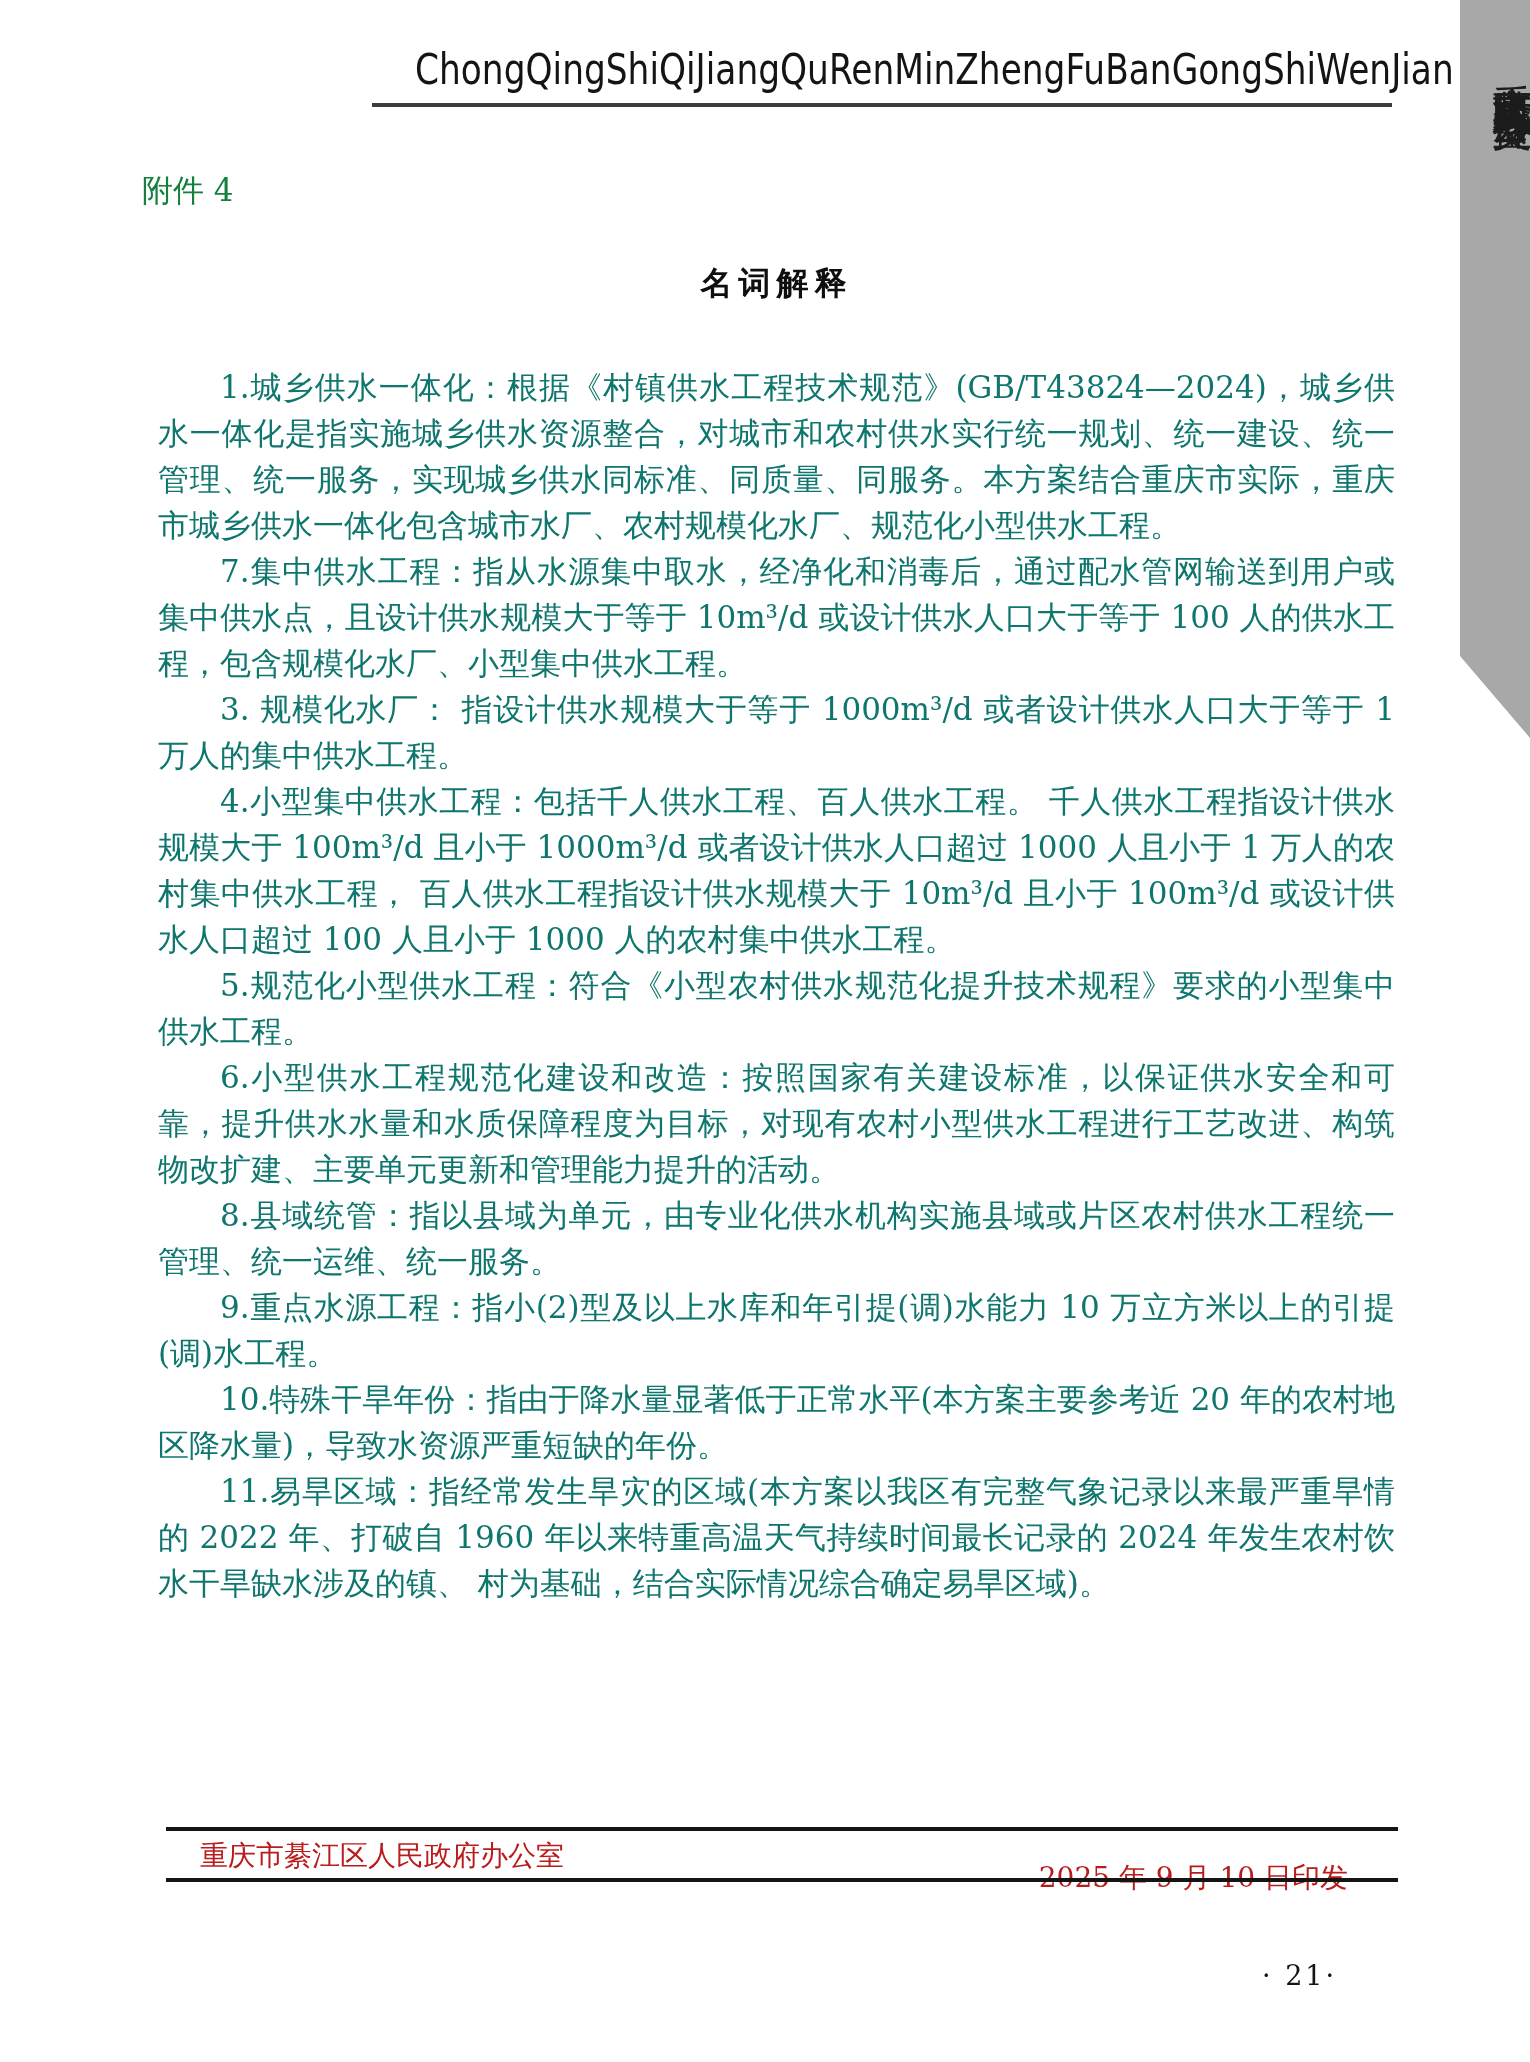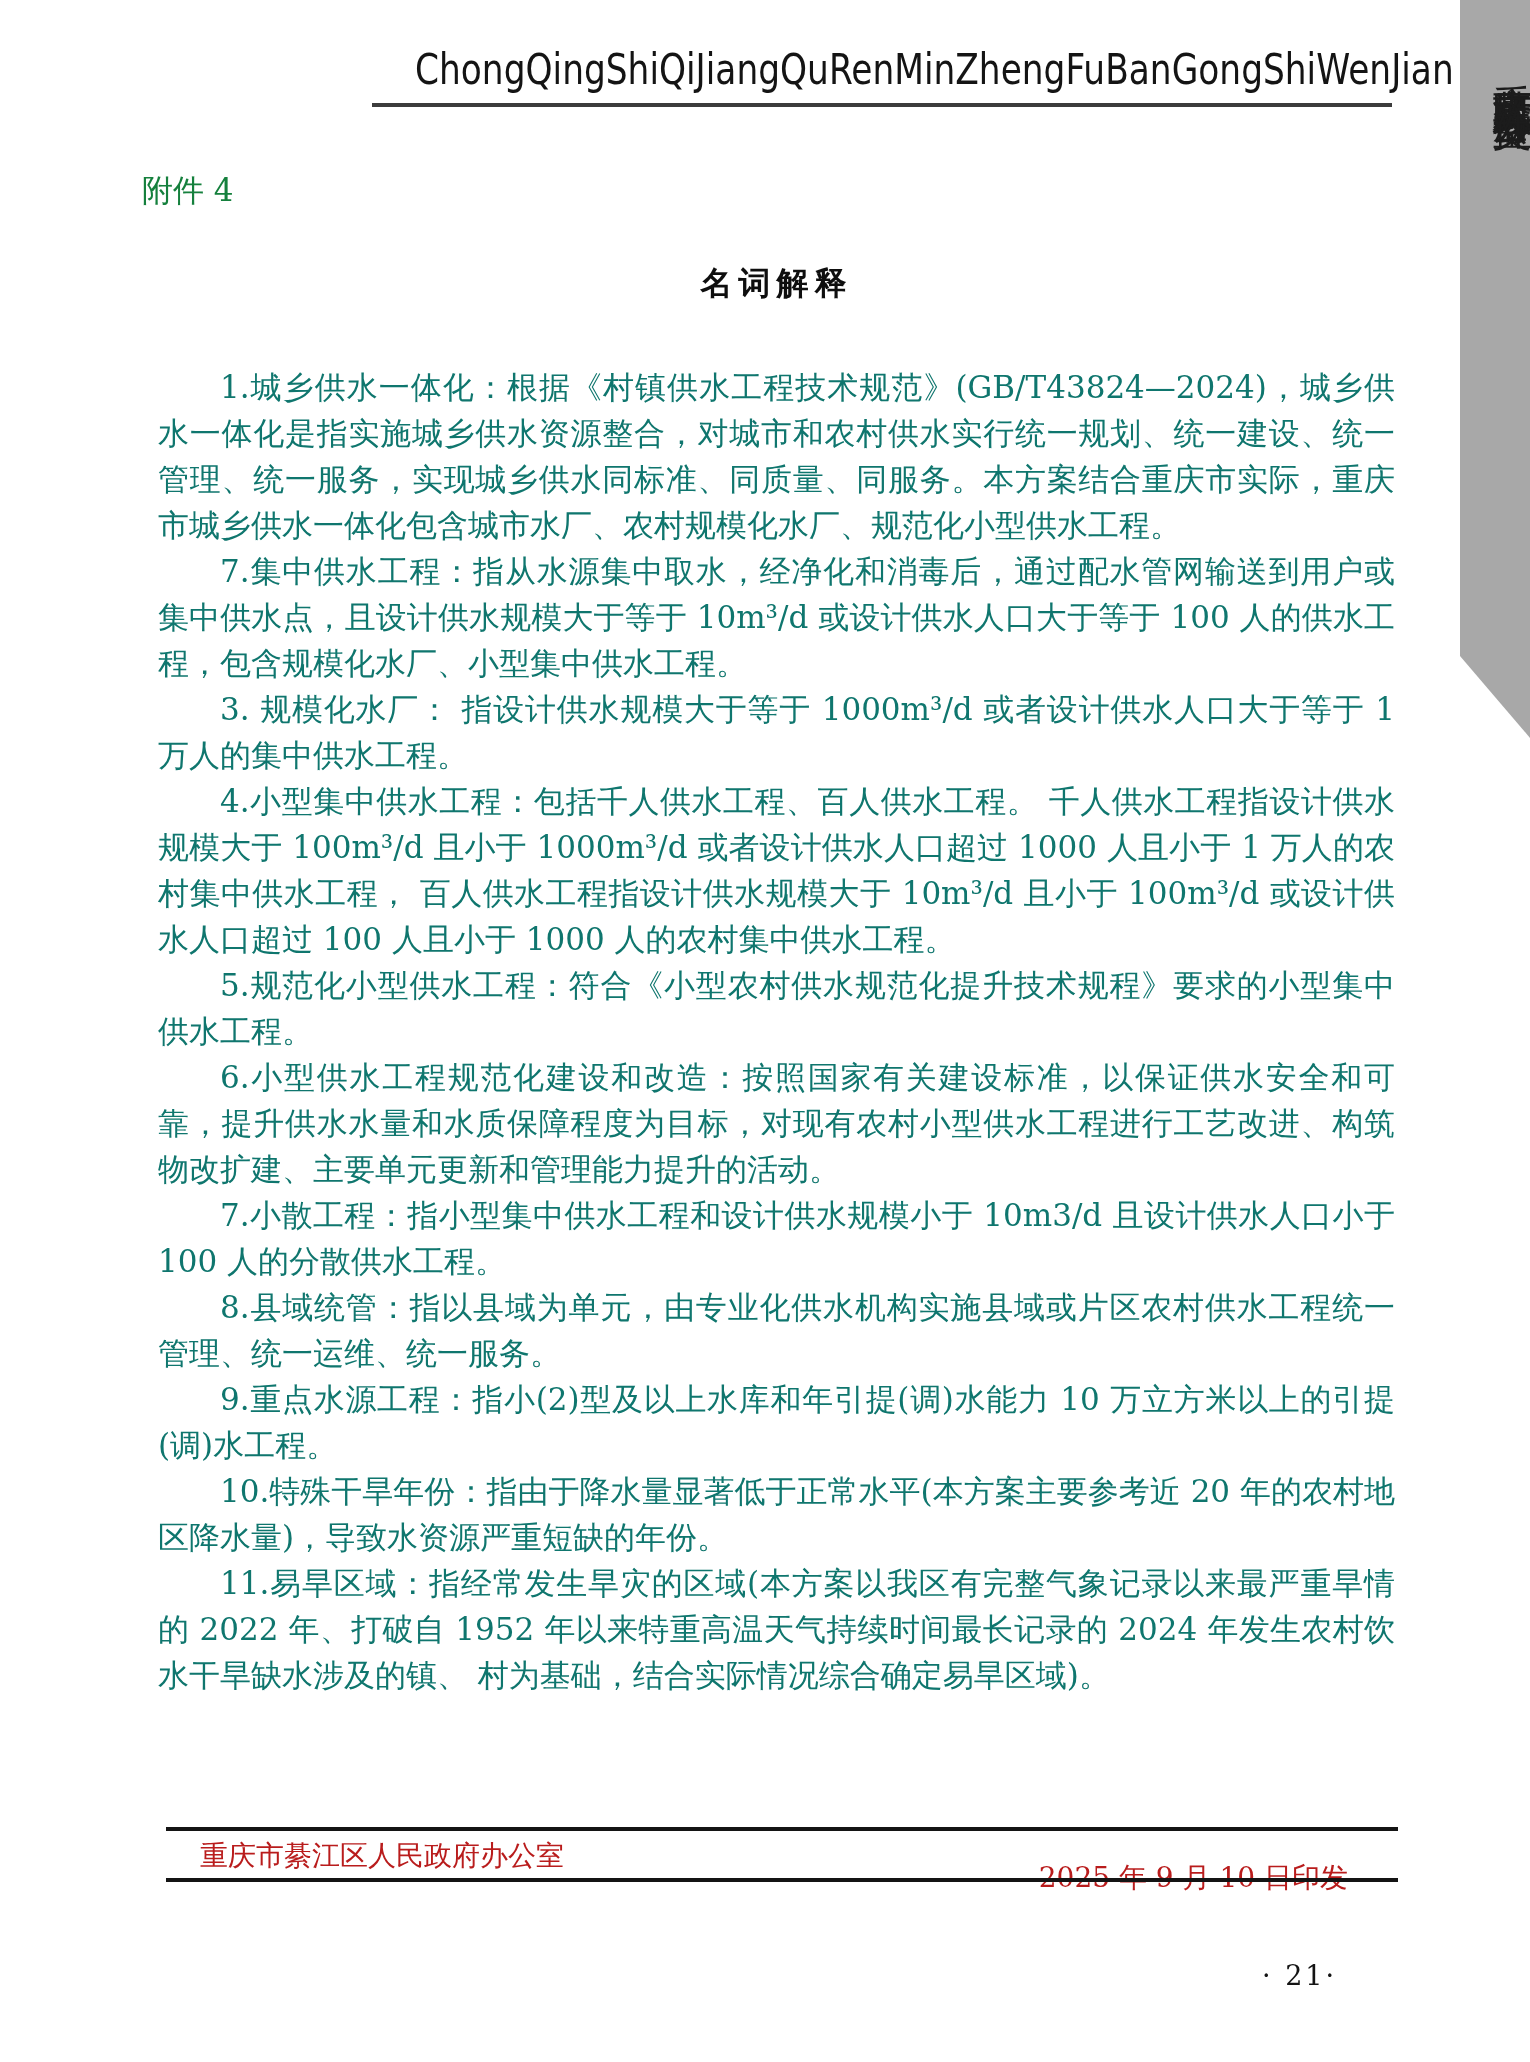--- a/index.html
+++ b/index.html
@@ -92,25 +92,24 @@
 
   <h1 class="doc-title">名词解释</h1>
 
   <div class="content">
     <p>1.城乡供水一体化：根据《村镇供水工程技术规范》(GB/T43824—2024)，城乡供水一体化是指实施城乡供水资源整合，对城市和农村供水实行统一规划、统一建设、统一管理、统一服务，实现城乡供水同标准、同质量、同服务。本方案结合重庆市实际，重庆市城乡供水一体化包含城市水厂、农村规模化水厂、规范化小型供水工程。</p>
     <p>7.集中供水工程：指从水源集中取水，经净化和消毒后，通过配水管网输送到用户或集中供水点，且设计供水规模大于等于 10m³/d 或设计供水人口大于等于 100 人的供水工程，包含规模化水厂、小型集中供水工程。</p>
     <p>3. 规模化水厂： 指设计供水规模大于等于 1000m³/d 或者设计供水人口大于等于 1 万人的集中供水工程。</p>
     <p>4.小型集中供水工程：包括千人供水工程、百人供水工程。 千人供水工程指设计供水规模大于 100m³/d 且小于 1000m³/d 或者设计供水人口超过 1000 人且小于 1 万人的农村集中供水工程， 百人供水工程指设计供水规模大于 10m³/d 且小于 100m³/d 或设计供水人口超过 100 人且小于 1000 人的农村集中供水工程。</p>
     <p>5.规范化小型供水工程：符合《小型农村供水规范化提升技术规程》要求的小型集中供水工程。</p>
     <p>6.小型供水工程规范化建设和改造：按照国家有关建设标准，以保证供水安全和可靠，提升供水水量和水质保障程度为目标，对现有农村小型供水工程进行工艺改进、构筑物改扩建、主要单元更新和管理能力提升的活动。</p>
-    <p>7.小散工程：指小型集中供水工程和设计供水规模小于 10m3/d 且设计供水人口小于 100 人的分散供水工程。</p>
     <p>8.县域统管：指以县域为单元，由专业化供水机构实施县域或片区农村供水工程统一管理、统一运维、统一服务。</p>
     <p>9.重点水源工程：指小(2)型及以上水库和年引提(调)水能力 10 万立方米以上的引提(调)水工程。</p>
     <p>10.特殊干旱年份：指由于降水量显著低于正常水平(本方案主要参考近 20 年的农村地区降水量)，导致水资源严重短缺的年份。</p>
-    <p>11.易旱区域：指经常发生旱灾的区域(本方案以我区有完整气象记录以来最严重旱情的 2022 年、打破自 1952 年以来特重高温天气持续时间最长记录的 2024 年发生农村饮水干旱缺水涉及的镇、 村为基础，结合实际情况综合确定易旱区域)。</p>
+    <p>11.易旱区域：指经常发生旱灾的区域(本方案以我区有完整气象记录以来最严重旱情的 2022 年、打破自 1960 年以来特重高温天气持续时间最长记录的 2024 年发生农村饮水干旱缺水涉及的镇、 村为基础，结合实际情况综合确定易旱区域)。</p>
   </div>
 
   <div class="footer-rule top"></div>
   <div class="footer-row">
     <span class="footer-issuer">重庆市綦江区人民政府办公室</span>
     <span class="footer-date">2025 年 9 月 10 日印发</span>
   </div>
   <div class="footer-rule bottom"></div>
 
   <div class="page-number">· 21·</div>

